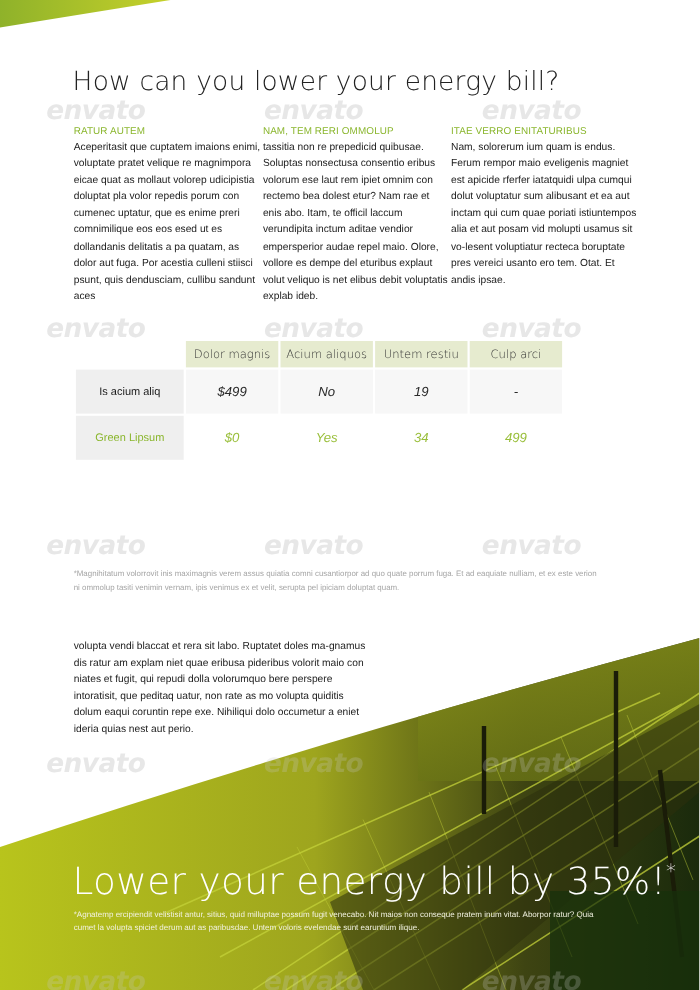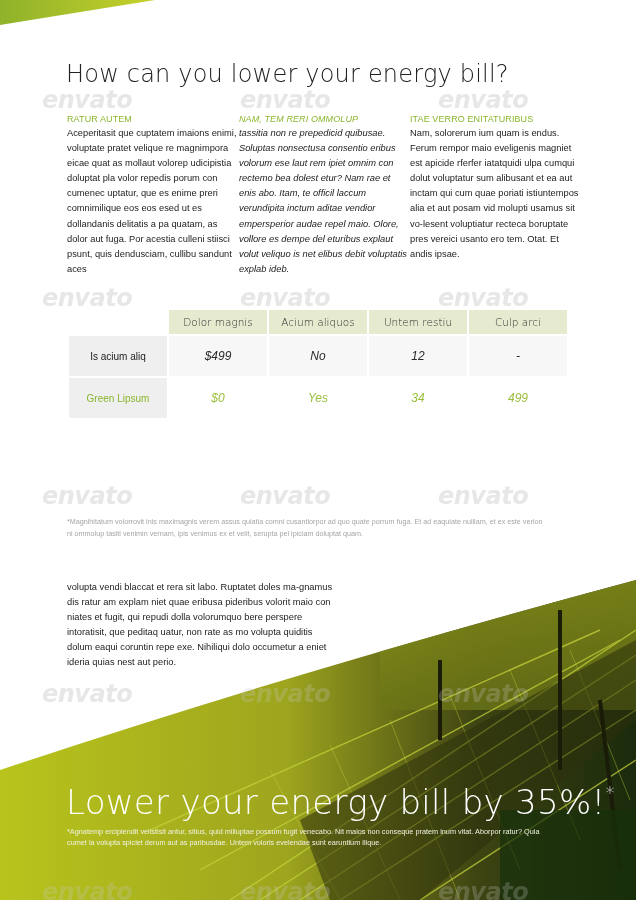--- a/index.html
+++ b/index.html
@@ -2,24 +2,24 @@
 <html><head>
 <meta charset="utf-8">
 <style>
   html, body { margin: 0; padding: 0; }
   body { width: 636px; height: 900px; position: relative; overflow: hidden; background: #ffffff; font-family: "Liberation Sans", sans-serif; color: #1a1a1a; }
   .top-swoosh { position: absolute; left: 0; top: 0; width: 636px; height: 40px; }
   .title { position: absolute; left: 66px; top: 60px; font-family: "DejaVu Sans", sans-serif; font-weight: 200; font-size: 24px; letter-spacing: 0.2px; color: #222; font-stretch: semi-condensed; }
   .col { position: absolute; top: 114px; width: 170px; }
   .col h3 { margin: 0 0 2px 0; font-size: 9px; font-weight: normal; color: #8ab62d; letter-spacing: 0.1px; }
   .col p { margin: 0; font-size: 9.3px; line-height: 15.1px; color: #1c1c1c; }
-  .c1 { left: 67px; } .c2 { left: 239px; font-style: italic; } .c3 { left: 410px; }
+  .c1 { left: 67px; } .c2 { left: 239px; } .c3 { left: 410px; }
   table.cmp { position: absolute; left: 67px; top: 308px; border-collapse: separate; border-spacing: 2px; }
   table.cmp td, table.cmp th { padding: 0; text-align: center; }
-  th.hd { background: #e6ebcf; height: 24px; width: 98px; font-family: "DejaVu Sans", sans-serif; font-weight: 200; font-size: 10.5px; color: #333; }
+  th.hd { background: #e6ebcf; height: 24px; width: 84px; font-family: "DejaVu Sans", sans-serif; font-weight: 200; font-size: 10.5px; color: #333; }
   th.blank { background: transparent; width: 98px; }
   td.lbl { background: #efefef; text-align: left; padding-left: 9px; width: 89px; height: 40px; font-size: 10px; color: #1a1a1a; }
   td.val { background: #f7f7f7; height: 40px; font-style: italic; font-size: 12px; color: #2a2a2a; }
   tr.alt td.val { background: #ffffff; }
   tr.green td.lbl { color: #8ab62d; }
   tr.green td.val { background: #ffffff; color: #9abf3c; }
   .footnote { position: absolute; left: 67px; top: 516px; width: 480px; font-size: 7.2px; line-height: 12px; color: #a5a5a5; }
   .sec2 { position: absolute; left: 67px; top: 580px; width: 270px; }
   .sec2 h3 { margin: 0 0 2px 0; font-size: 9px; font-weight: normal; color: #8ab62d; }
   .sec2 p { margin: 0; font-size: 9.3px; line-height: 15.1px; color: #1c1c1c; }
@@ -74,21 +74,21 @@
     <th class="blank"></th>
     <th class="hd">Dolor magnis</th>
     <th class="hd">Acium aliquos</th>
     <th class="hd">Untem restiu</th>
     <th class="hd">Culp arci</th>
   </tr>
   <tr>
     <td class="lbl">Is acium aliq</td>
     <td class="val">$499</td>
     <td class="val">No</td>
-    <td class="val">12</td>
+    <td class="val">19</td>
     <td class="val">-</td>
   </tr>
   <tr class="green">
     <td class="lbl">Green Lipsum</td>
     <td class="val">$0</td>
     <td class="val">Yes</td>
     <td class="val">34</td>
     <td class="val">499</td>
   </tr>
 </tbody>

